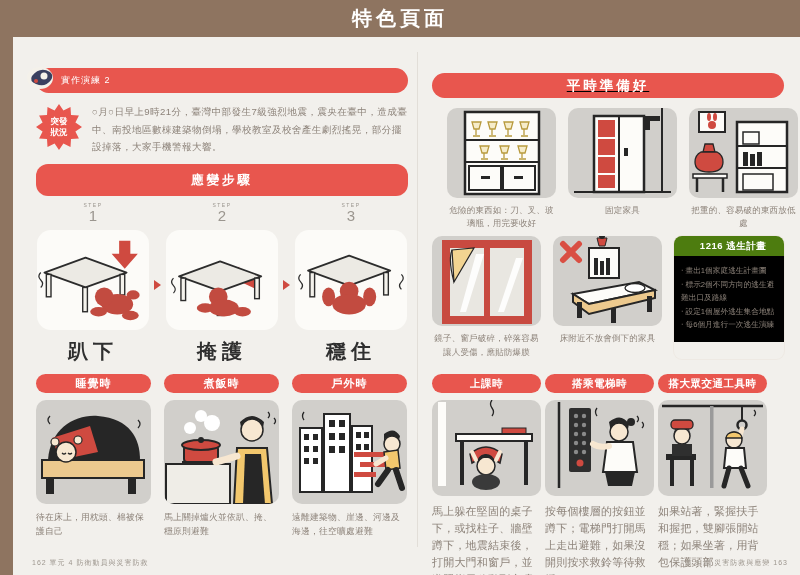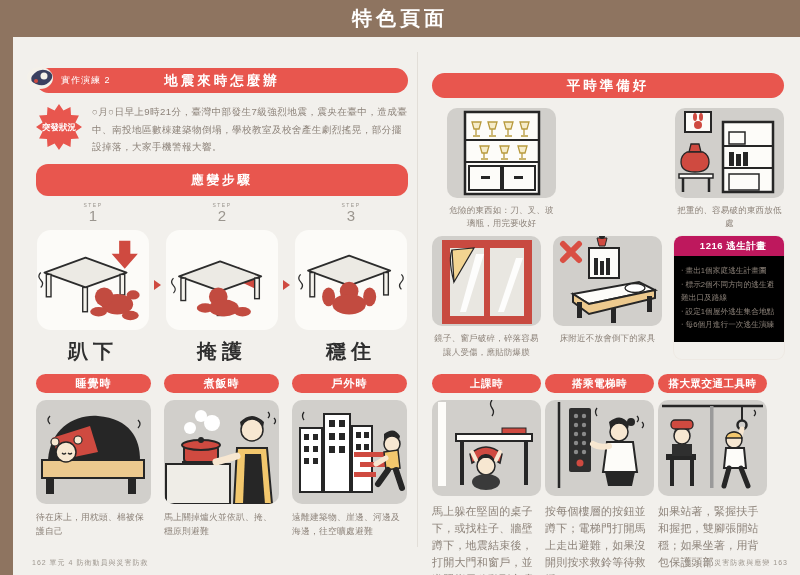--- a/index.html
+++ b/index.html
@@ -20,48 +20,48 @@
         font-size:11px;display:flex;align-items:center;justify-content:center;letter-spacing:1px;text-align:right;}
   .gbox{background:#d1cfcb;border-radius:10px;overflow:hidden;}
   .cap{font-size:8.8px;line-height:1.55;color:#8d837a;letter-spacing:.2px;}
 
   
   .page-left{position:absolute;left:36px;top:68px;width:372px;height:480px;}
   .exercise-icon{position:absolute;left:-12px;top:-6px;width:34px;height:30px;}
   .badge-label{position:absolute;left:25px;color:#fff;font-size:9px;letter-spacing:1px;}
   .scenario{display:flex;gap:10px;margin-top:9px;align-items:flex-start;}
   .burst{position:relative;width:46px;height:46px;flex:0 0 46px;margin-top:2px;}
-  .burst-text{position:absolute;inset:0;display:flex;align-items:center;
+  .burst-text{position:absolute;inset:0;display:flex;flex-direction:column;align-items:center;
               justify-content:center;color:#fff;font-size:8.5px;font-weight:bold;line-height:1.25;}
   .scenario-text{font-size:9.6px;line-height:1.85;color:#8d837a;letter-spacing:.4px;margin-top:1px;}
   .banner2{margin-top:8px;background:#e8564e;border-radius:12px;height:32px;display:flex;
            align-items:center;justify-content:center;color:#fff;font-weight:bold;font-size:12.5px;letter-spacing:3px;}
   .steps{display:flex;margin-top:6px;align-items:flex-start;justify-content:space-between;}
   .step-col{width:114px;text-align:center;}
   .step-stp{font-size:5px;letter-spacing:1.5px;color:#9b968f;}
   .step-num{font-size:15px;color:#9b968f;line-height:1.1;}
   .step-box{width:112px;height:100px;background:#fcfbf8;border-radius:14px;margin:5px auto 8px;}
   .step-name{font-size:20px;font-weight:bold;color:#2f2f2f;letter-spacing:5px;}
   .step-arrow{width:0;height:0;border-left:7px solid #cf4a40;border-top:5px solid transparent;
               border-bottom:5px solid transparent;margin-top:78px;}
   .sit-row{position:absolute;left:0;right:0;top:306px;display:flex;gap:13px;}
   .sit-col{width:115px;}
   .sit-box{height:104px;margin-top:7px;}
   .sit-cap{margin-top:7px;}
 
   
   .page-right{position:absolute;left:432px;top:68px;width:352px;height:480px;}
-  .page-right .banner{margin-top:5px;}
+  .page-right .banner{margin-top:5px;text-decoration:underline;}
   .prep-row{display:flex;gap:12px;margin-top:10px;justify-content:space-between;padding-left:15px;}
   .prep-col{width:109px;text-align:center;}
   .prep-box{height:90px;}
   .prep-cap{margin-top:6px;font-size:8.5px;}
   .mid-row{display:flex;gap:12px;margin-top:6px;justify-content:space-between;}
   .plan-box{width:110px;border-radius:8px;overflow:hidden;box-shadow:0 0 0 1px #eee9e3;}
-  .plan-head{background:#be185d;color:#fff;font-weight:bold;font-size:9.5px;height:20px;
+  .plan-head{background:#4d7c0f;color:#fff;font-weight:bold;font-size:9.5px;height:20px;
              display:flex;align-items:center;justify-content:center;letter-spacing:.5px;padding-left:8px;}
   .plan-body{background:#000000;padding:8px 7px 10px 7px;}
   .plan-item{font-size:7.7px;line-height:1.75;color:#8d837a;text-align:left;}
   .plan-item::before{content:"‧";margin-right:2px;color:#8d837a;}
   .page-right .sit-row{top:306px;gap:4px;}
   .page-right .sit-col{width:109px;}
   .page-right .pill{font-size:10.5px;letter-spacing:.5px;}
   .page-right .sit-box{height:96px;}
   .page-right .sit-cap{font-size:11px;text-align:left;}
 
@@ -83,21 +83,20 @@
   <div class="page-left">
 
     <div class="banner">
       <svg class="exercise-icon" viewBox="0 0 34 30">
         <ellipse cx="16" cy="16" rx="13" ry="11" fill="#f4f1ea"></ellipse>
         <path d="M8,14 q8,-10 18,-4 q4,3 1,8 q-6,8 -15,4 q-7,-3 -4,-8 Z" fill="#3a4060"></path>
         <circle cx="20" cy="14" r="3.5" fill="#f4f1ea"></circle>
         <circle cx="12" cy="19" r="2" fill="#cf4a40"></circle>
       </svg>
       <div class="badge-label">實作演練 2</div>
-      <div class="banner-title">地震來時怎麼辦</div>
     </div>
 
     <div class="scenario">
       <div class="burst">
         <svg viewBox="0 0 46 46" width="46" height="46">
           <polygon fill="#e8564e" points="46,23 39.4,27.4 42.9,34.5 35,35 34.5,42.9 27.4,39.4 23,46 18.6,39.4 11.5,42.9 11,35 3.1,34.5 6.6,27.4 0,23 6.6,18.6 3.1,11.5 11,11 11.5,3.1 18.6,6.6 23,0 27.4,6.6 34.5,3.1 35,11 42.9,11.5 39.4,18.6"></polygon>
         </svg>
         <div class="burst-text">
           <span>突發</span>
           <span>狀況</span>
@@ -294,20 +293,37 @@
             </g>
             <rect x="22" y="58" width="32" height="24" fill="#fdfcf9" stroke="#262626" stroke-width="2"></rect>
             <rect x="56" y="58" width="32" height="24" fill="#fdfcf9" stroke="#262626" stroke-width="2"></rect>
             <rect x="34" y="68" width="9" height="3" fill="#262626"></rect>
             <rect x="67" y="68" width="9" height="3" fill="#262626"></rect>
           </svg>
         </div>
         <div class="cap prep-cap">危險的東西如：刀、叉、玻璃瓶，用完要收好</div>
       </div>
 
+      <div class="prep-col">
+        <div class="prep-box gbox">
+          <svg viewBox="0 0 109 90" width="109" height="90">
+            <line x1="6" y1="84" x2="103" y2="84" stroke="#262626" stroke-width="2"></line>
+            <line x1="94" y1="0" x2="94" y2="84" stroke="#262626" stroke-width="2"></line>
+            <rect x="26" y="8" width="50" height="76" fill="#fdfcf9" stroke="#262626" stroke-width="2.5"></rect>
+            <rect x="30" y="12" width="17" height="68" fill="#cf4a40"></rect>
+            <line x1="30" y1="30" x2="47" y2="30" stroke="#fdfcf9" stroke-width="2"></line>
+            <line x1="30" y1="48" x2="47" y2="48" stroke="#fdfcf9" stroke-width="2"></line>
+            <line x1="30" y1="66" x2="47" y2="66" stroke="#fdfcf9" stroke-width="2"></line>
+            <line x1="51" y1="8" x2="51" y2="84" stroke="#262626" stroke-width="2"></line>
+            <polygon points="76,8 92,8 92,13 82,13 82,22 76,22" fill="#262626"></polygon>
+            <rect x="56" y="40" width="4" height="8" fill="#262626"></rect>
+          </svg>
+        </div>
+        <div class="cap prep-cap">固定家具</div>
+      </div>
 
       <div class="prep-col">
         <div class="prep-box gbox">
           <svg viewBox="0 0 109 90" width="109" height="90">
             <rect x="10" y="4" width="26" height="20" fill="#fdfcf9" stroke="#262626" stroke-width="2"></rect>
             <circle cx="23" cy="17" r="4" fill="#cf4a40"></circle>
             <ellipse cx="20" cy="9" rx="2" ry="4" fill="#cf4a40"></ellipse>
             <ellipse cx="26" cy="9" rx="2" ry="4" fill="#cf4a40"></ellipse>
             <path d="M14,44 h12 l-2,-8 h-8 Z" fill="#cf4a40" stroke="#262626" stroke-width="1.3"></path>
             <path d="M12,44 q-6,3 -6,10 q0,10 14,10 q14,0 14,-10 q0,-7 -6,-10 Z" fill="#cf4a40" stroke="#262626" stroke-width="1.3"></path>

